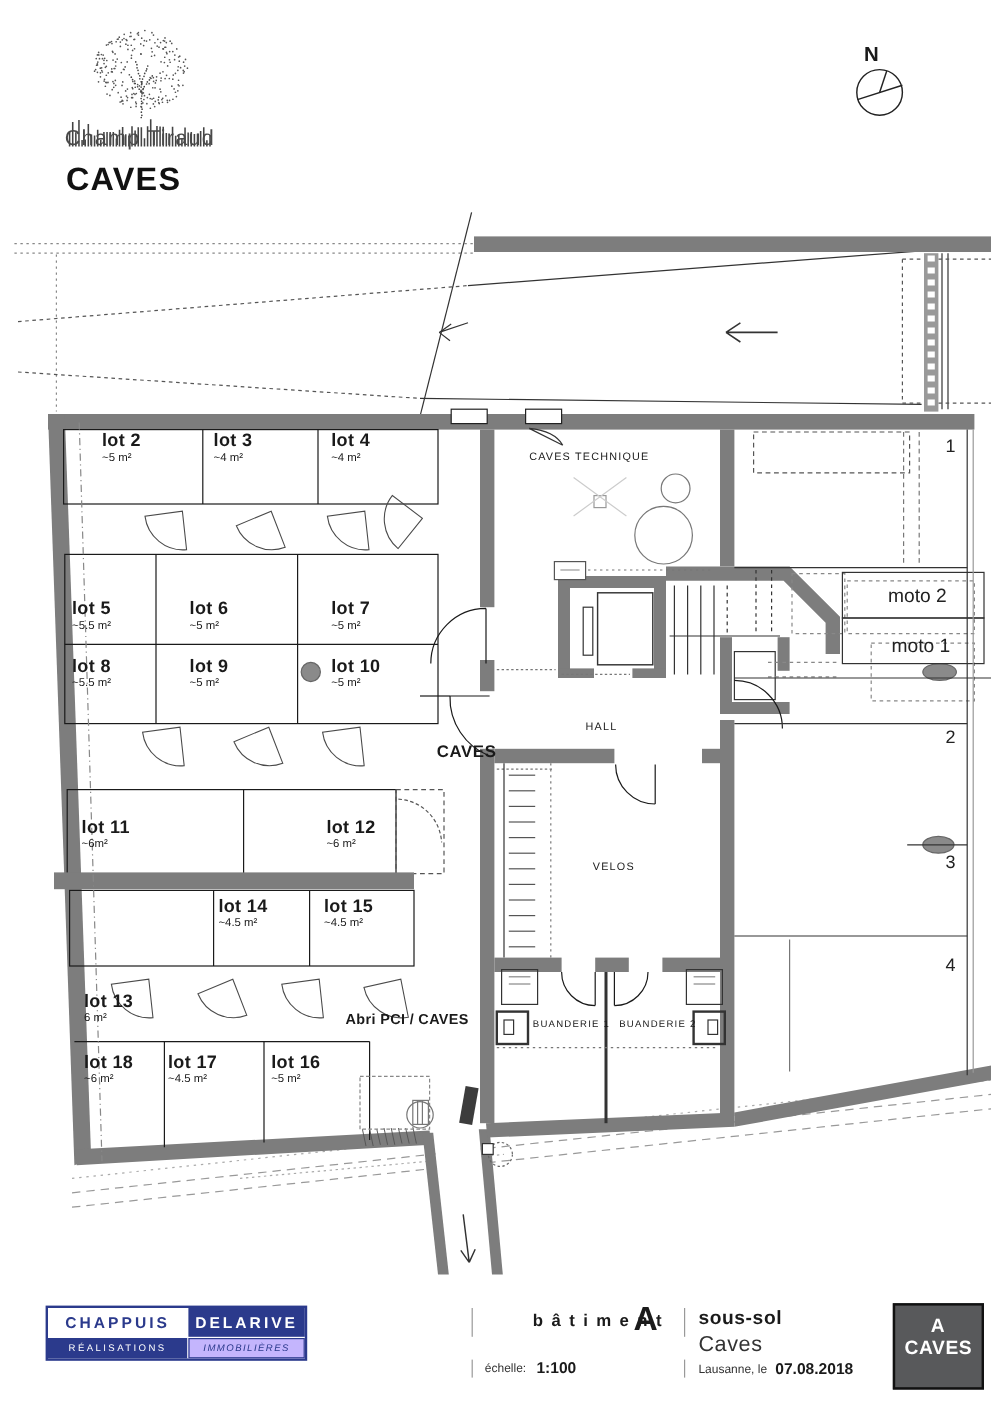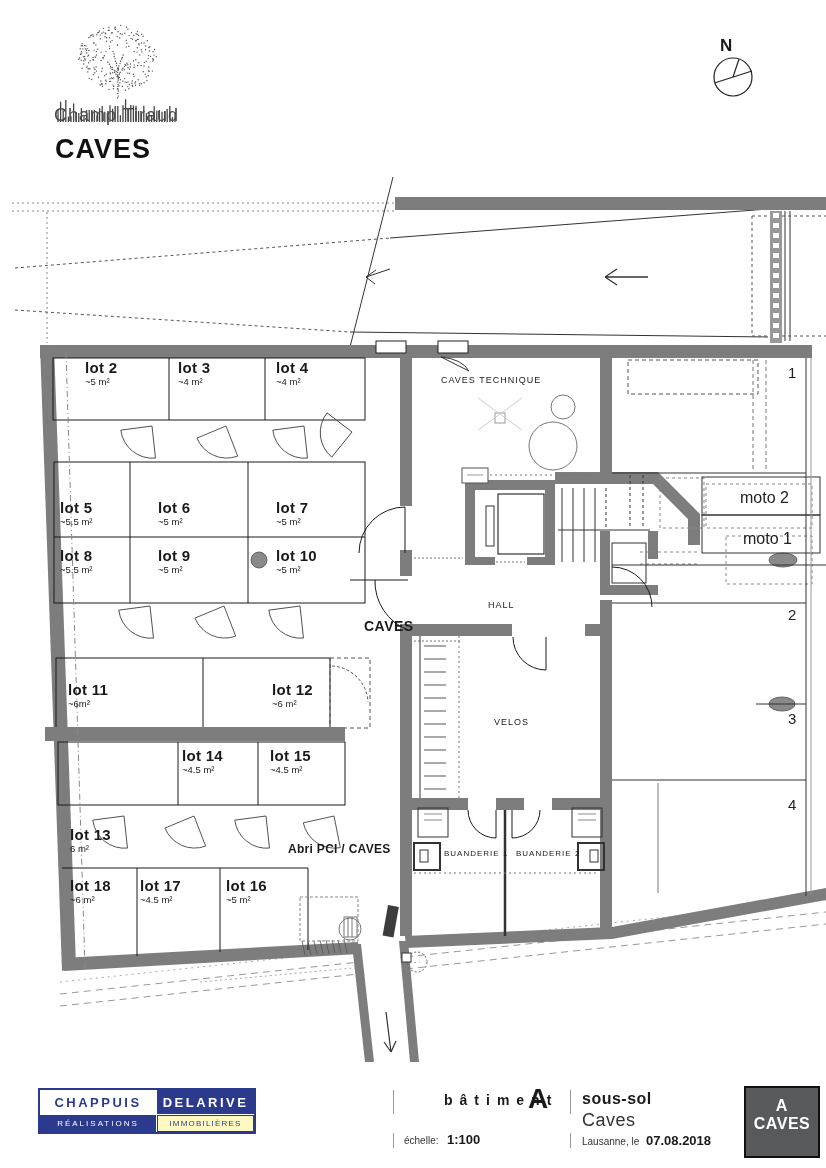--- a/index.html
+++ b/index.html
@@ -19,21 +19,21 @@
   .abri-lbl{font-size:12px;font-weight:bold;letter-spacing:.3px;}
   .moto{position:absolute;font-size:16px;color:#222;}
   .stall{position:absolute;font-size:15px;color:#222;}
   
   .clogo{position:absolute;left:38px;top:1088px;width:214px;height:42px;border:2px solid #2b3a8c;
          background:#fff;display:grid;grid-template-columns:116px 1fr;grid-template-rows:24px 1fr;gap:1px;}
   .clogo div{display:flex;align-items:center;justify-content:center;}
   .cl-1{background:#fff;color:#2b3a8c;font-weight:bold;font-size:13px;letter-spacing:2.5px;}
   .cl-2{background:#2b3a8c;color:#fff;font-weight:bold;font-size:13px;letter-spacing:2.5px;}
   .cl-3{background:#2b3a8c;color:#fff;font-size:8px;letter-spacing:2px;}
-  .cl-4{background:#fef9c3;color:#2b3a8c;font-size:8px;letter-spacing:1.2px;border:1px solid #2b3a8c;}
+  .cl-4{background:#c4b5fd;color:#2b3a8c;font-size:8px;letter-spacing:1.2px;border:1px solid #2b3a8c;font-style:italic;}
   .vbar{position:absolute;width:1px;background:#999;}
   .bat-lbl{left:404px;top:1092px;font-size:14px;font-weight:bold;letter-spacing:7px;margin-left:40px;}
   .bat-val{left:528px;top:1083px;font-size:28px;font-weight:bold;}
   .lvl-lbl{left:582px;top:1090px;font-size:16px;font-weight:bold;letter-spacing:.5px;}
   .lvl-val{left:582px;top:1110px;font-size:18px;color:#333;letter-spacing:.5px;}
   .sc-lbl{left:404px;top:1135px;font-size:10px;color:#333;}
   .sc-val{left:447px;top:1132px;font-size:13px;font-weight:bold;}
   .pl-lbl{left:582px;top:1136px;font-size:10px;color:#333;}
   .pl-val{left:646px;top:1133px;font-size:13px;font-weight:bold;}
   .badge{position:absolute;left:744px;top:1086px;width:72px;height:68px;background:#58595b;

